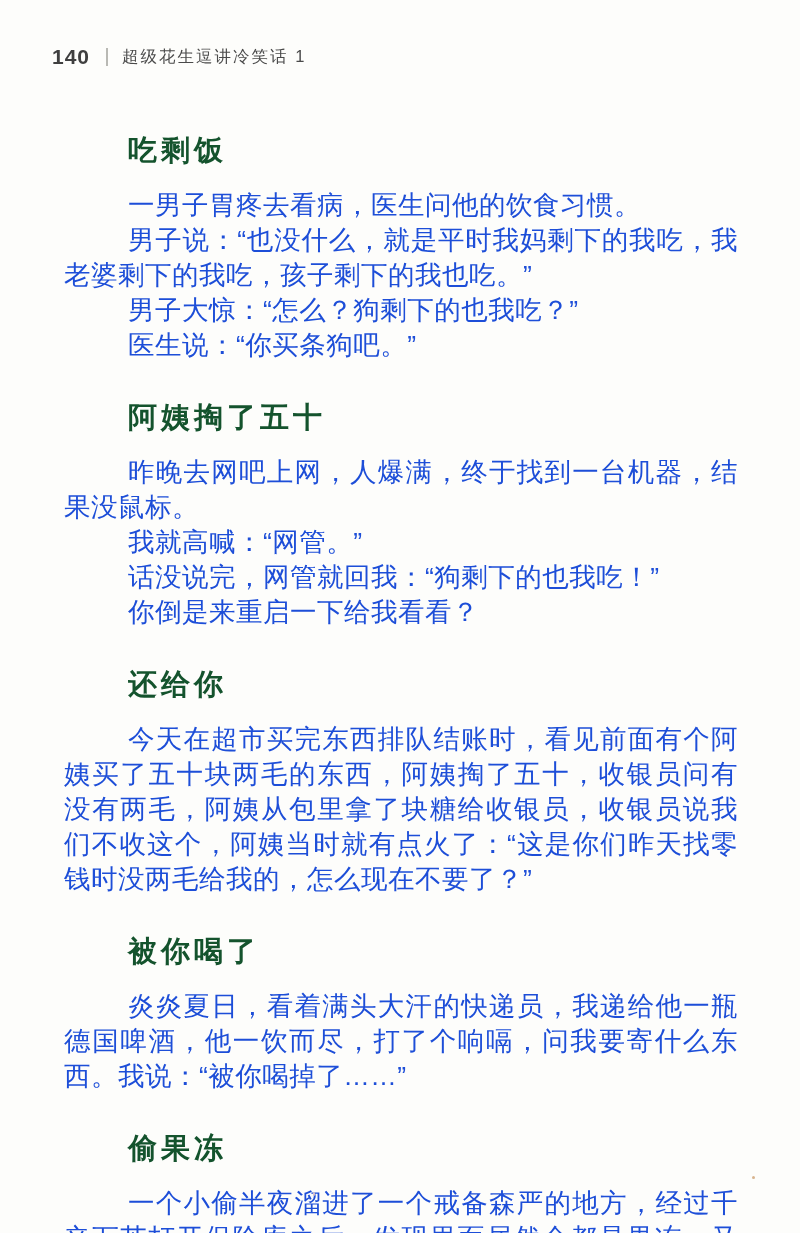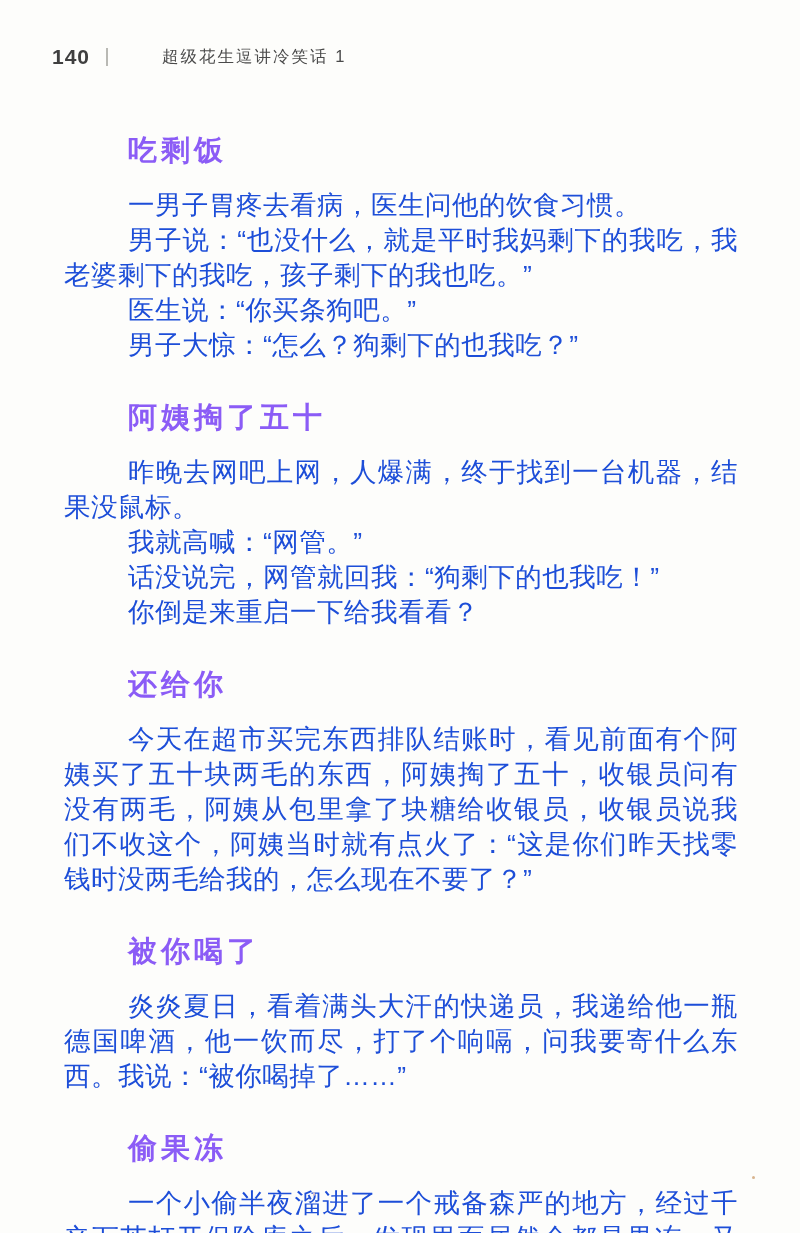--- a/index.html
+++ b/index.html
@@ -32,37 +32,36 @@
   .header-divider {
     width: 2px;
     height: 18px;
     background: #b9b9b4;
     margin: 0 14px 0 16px;
   }
   .book-title {
     font-size: 16.5px;
     color: #4a4a4a;
     letter-spacing: 2px;
-    margin-left: 40px;
   }
 
   
   .content {
     margin: 0 62px 0 64px; 
   }
 
   .joke-section { margin-top: 37px; }
   .joke-section.first { margin-top: 63px; }
 
   .joke-title {
     margin-left: 64px;
     font-size: 29px;
     line-height: 34px;
     font-weight: bold;
-    color: #8b5cf6;
+    color: #14532d;
     letter-spacing: 4px;
     margin-bottom: 21px;
   }
 
   .joke-body p {
     font-size: 26.5px;
     line-height: 35px;
     color: #1d4ed8;
     text-align: justify;
     text-indent: 64px;
@@ -89,22 +88,22 @@
     <span class="book-title">超级花生逗讲冷笑话 1</span>
   </div>
 
   <div class="content">
 
     <div class="joke-section first">
       <h2 class="joke-title">吃剩饭</h2>
       <div class="joke-body">
         <p>一男子胃疼去看病，医生问他的饮食习惯。</p>
         <p>男子说：“也没什么，就是平时我妈剩下的我吃，我老婆剩下的我吃，孩子剩下的我也吃。”</p>
+        <p>男子大惊：“怎么？狗剩下的也我吃？”</p>
         <p>医生说：“你买条狗吧。”</p>
-        <p>男子大惊：“怎么？狗剩下的也我吃？”</p>
       </div>
     </div>
 
     <div class="joke-section">
       <h2 class="joke-title">阿姨掏了五十</h2>
       <div class="joke-body">
         <p>昨晚去网吧上网，人爆满，终于找到一台机器，结果没鼠标。</p>
         <p>我就高喊：“网管。”</p>
         <p>话没说完，网管就回我：“狗剩下的也我吃！”</p>
         <p>你倒是来重启一下给我看看？</p>

